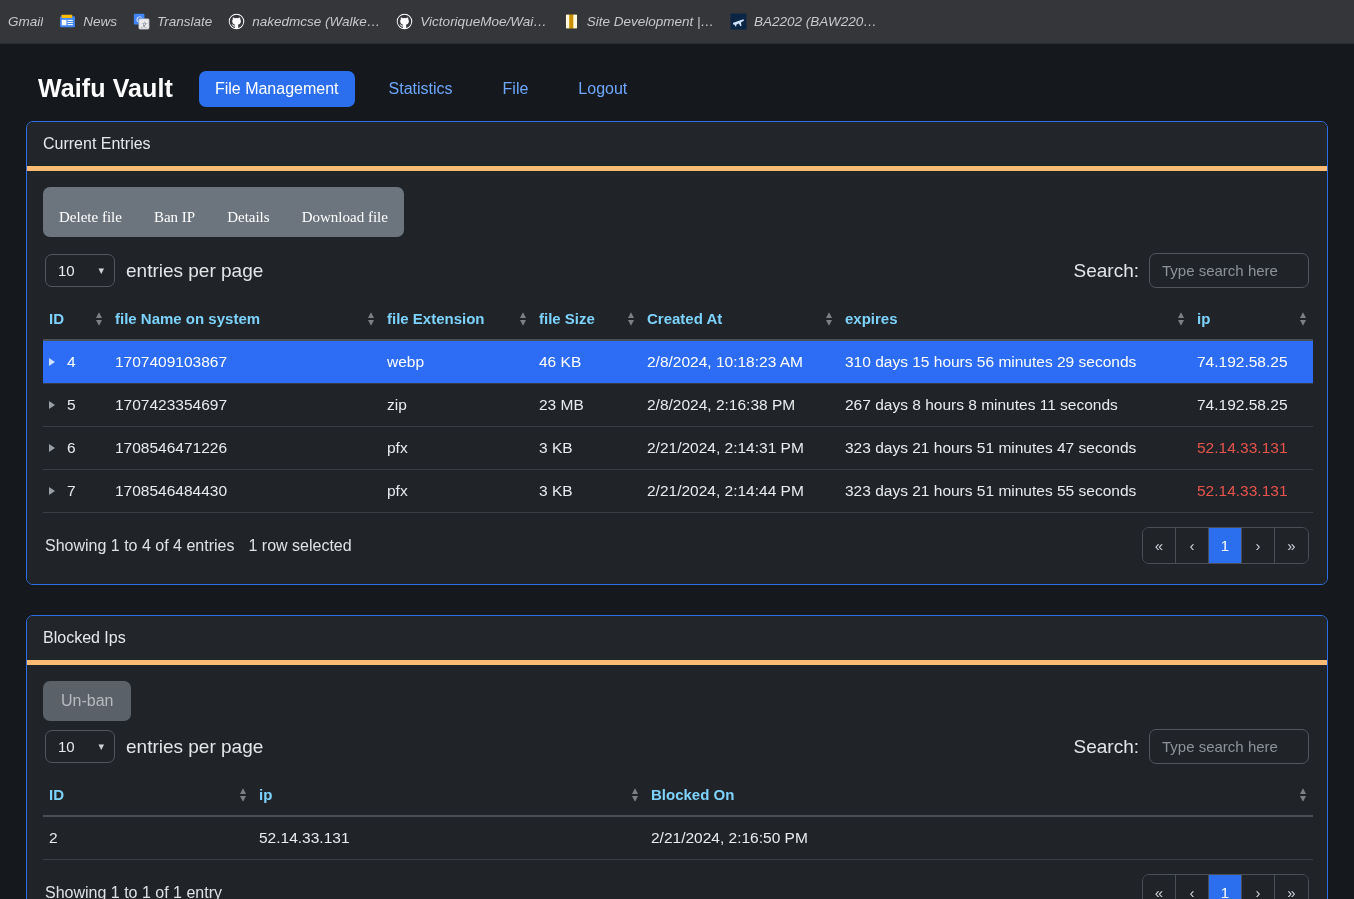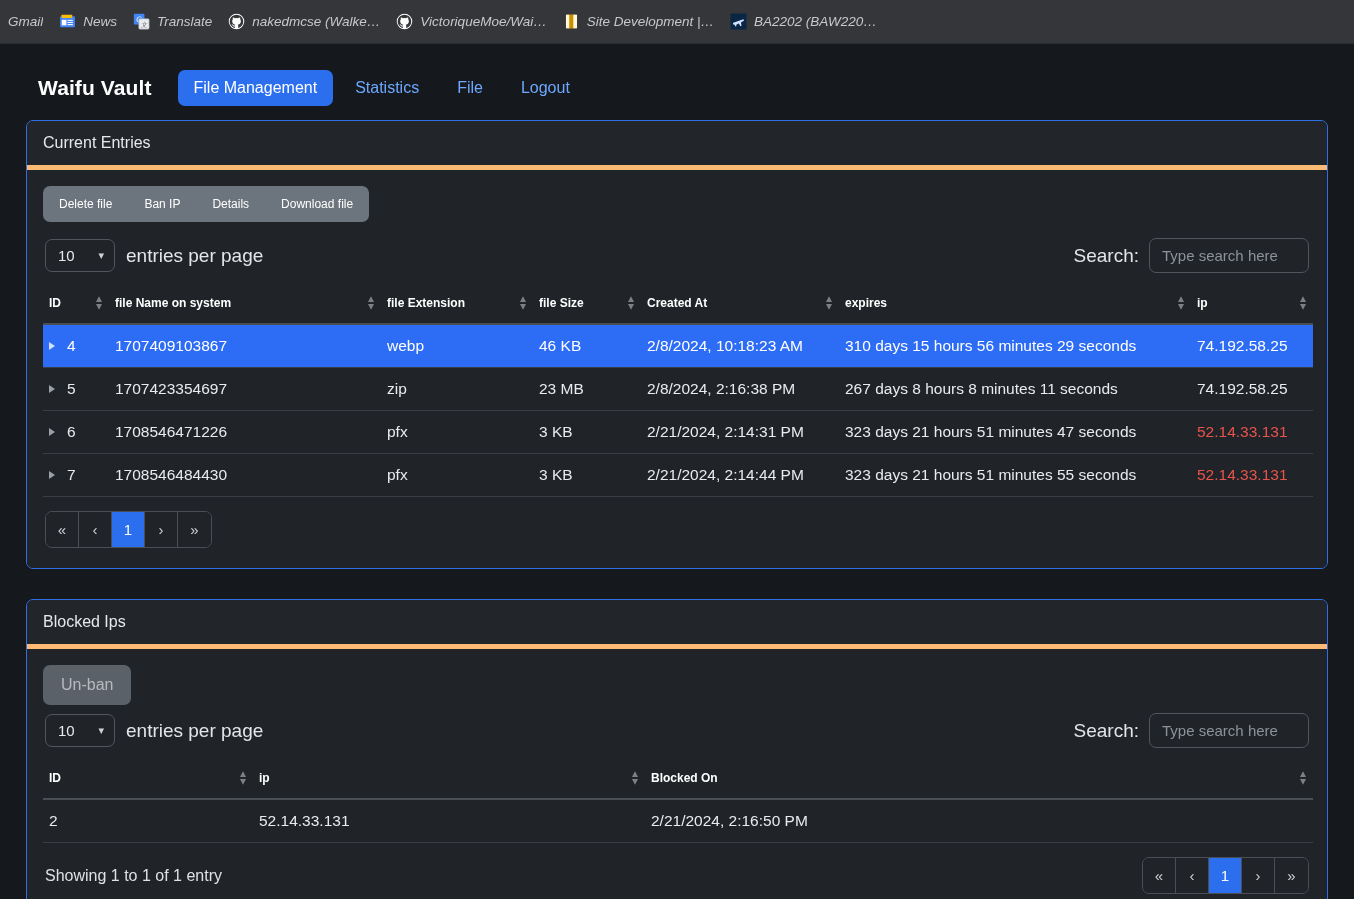--- a/index.html
+++ b/index.html
@@ -47,21 +47,21 @@
     padding: 22px 26px 0 26px;
   }
   .navbar {
     display: flex;
     align-items: center;
     gap: 6px;
     padding: 4px 8px 14px 8px;
   }
   .brand {
     color: #ffffff;
-    font-size: 21px;
+    font-size: 25px;
     font-weight: bold;
     letter-spacing: .1px;
     margin-right: 16px;
     padding: 4px 4px;
   }
   .nav-link {
     color: #6ea8fe;
     font-size: 16px;
     padding: 9px 16px;
     border-radius: 7px;
@@ -98,25 +98,26 @@
     display: inline-flex;
     background: #6c757d;
     border-radius: 7px;
     overflow: hidden;
     margin-bottom: 14px;
   }
   .btn-group .btn {
     background: transparent;
     border: none;
     color: #ffffff;
-    font-family: Liberation Sans, sans-serif;
-    font-size: 12px;
+    font-family: Liberation Serif, serif;
+    font-size: 15px;
     padding: 11px 16px;
     cursor: pointer;
     white-space: nowrap;
+    margin-top: 11px;
   }
   .btn-single {
     background: #5a6169;
     border: none;
     border-radius: 7px;
     color: #b6bac0;
     font-family: inherit;
     font-size: 16px;
     padding: 11px 18px;
     margin-bottom: 6px;
@@ -165,22 +166,22 @@
   .search-input::placeholder { color: #8d9299; }
 
   
   table.dt {
     width: 100%;
     border-collapse: collapse;
     table-layout: fixed;
   }
   table.dt thead th {
     text-align: left;
-    color: #ffffff;
-    font-size: 12px;
+    color: #7dd3fc;
+    font-size: 15px;
     font-weight: bold;
     padding: 12px 6px 12px 6px;
     border-bottom: 2px solid #4a4f56;
     vertical-align: middle;
     white-space: nowrap;
     overflow: hidden;
   }
   .th-inner { display: flex; align-items: center; justify-content: space-between; gap: 6px; }
   .sort-ico { flex: 0 0 auto; opacity: .62; }
   table.dt tbody td {
@@ -296,21 +297,21 @@
         <path d="M3 9.2l9.6-3.4.7 1.2-3 2 .5 3-1 .4-1.5-2.6-2.4 1.3.1 1.4-.9.3-.8-1.8-1.6-.5z" fill="#cfe2ff"></path>
       </svg>
       <span class="bm-label">BA2202 (BAW220…</span>
     </div>
   </div>
 
 <div class="app">
 
   <div class="navbar">
     <div class="brand">Waifu Vault</div>
-    <div id="nav-links" style="display:flex;align-items:center;gap:6px;">
+    <div id="nav-links" style="display:flex;align-items:center;gap:18px;">
         <a class="nav-link active" href="#">File Management</a>
         <a class="nav-link" href="#">Statistics</a>
         <a class="nav-link" href="#">File</a>
         <a class="nav-link" href="#">Logout</a>
       </div>
   </div>
 
   <div class="card">
     <div class="card-header">Current Entries</div>
     <div class="card-body">
@@ -447,20 +448,24 @@
               <td>pfx</td>
               <td>3 KB</td>
               <td>2/21/2024, 2:14:44 PM</td>
               <td>323 days 21 hours 51 minutes 55 seconds</td>
               <td><span class="ip-banned">52.14.33.131</span></td>
             </tr>
           </tbody>
       </table>
 
       <div class="table-footer">
+        <div class="footer-info">
+          <span class="footer-text">Showing 1 to 4 of 4 entries</span>
+          <span class="footer-text">1 row selected</span>
+        </div>
         <div class="pagination" id="files-pagination">
             <button class="page-btn">«</button>
             <button class="page-btn">‹</button>
             <button class="page-btn active">1</button>
             <button class="page-btn">›</button>
             <button class="page-btn">»</button>
           </div>
       </div>
 
     </div>

